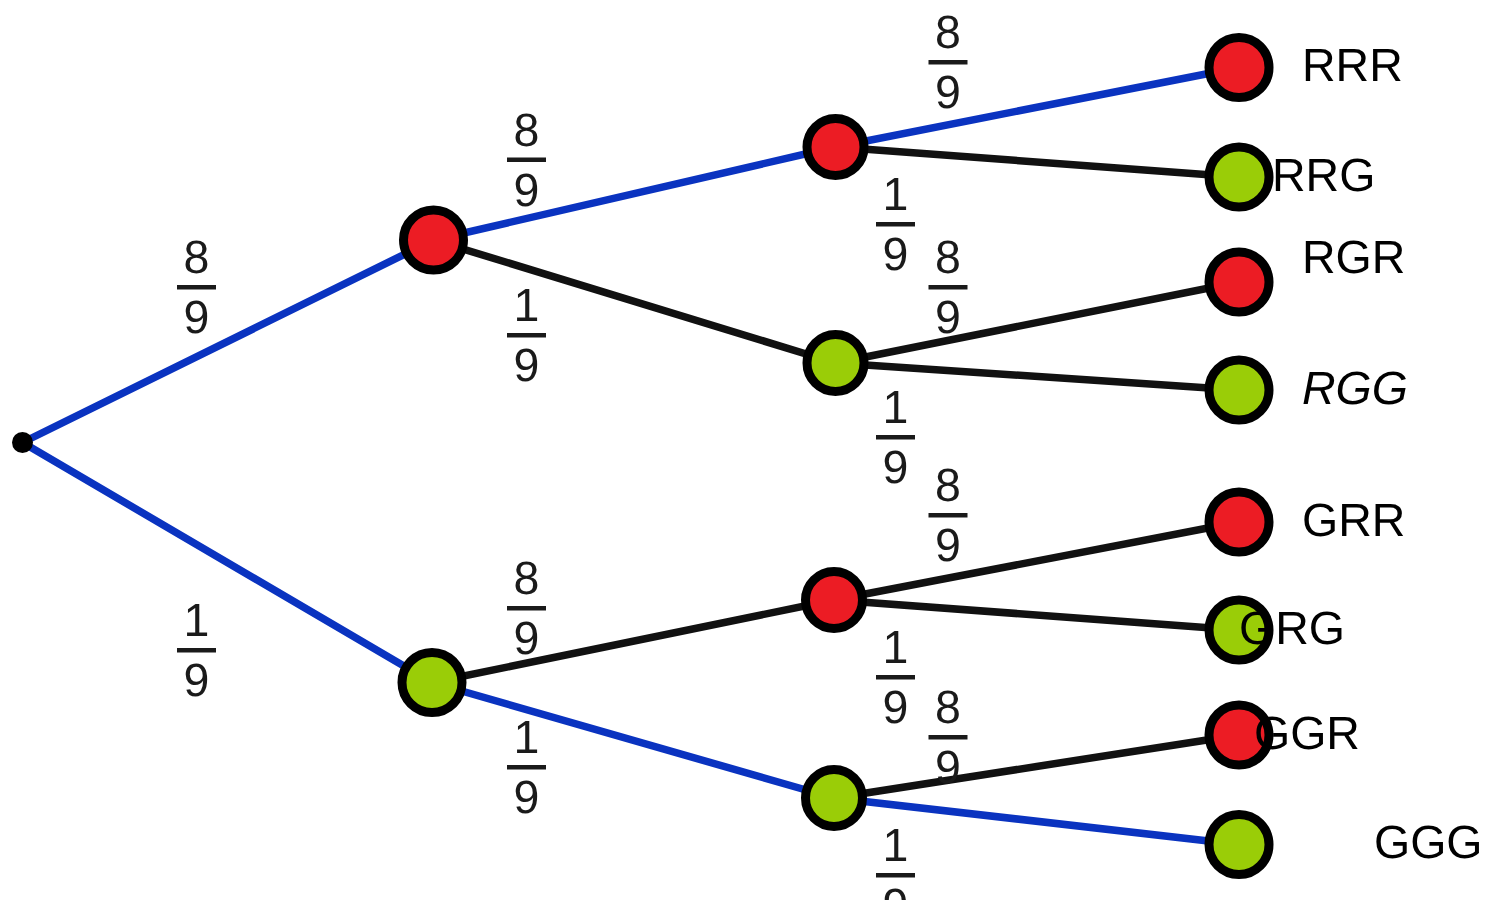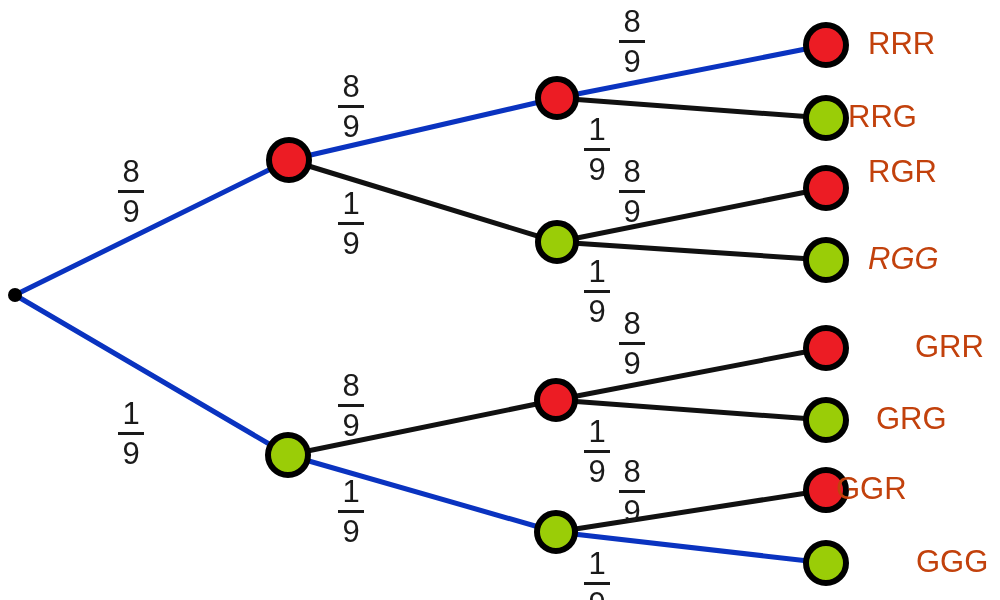--- a/index.html
+++ b/index.html
@@ -52,21 +52,21 @@
     margin: 2px auto 3px auto;
     width: 26px;
   }
   .frac .den {
     display: block;
     font-size: 31px;
   }
   .leaf-label {
     position: absolute;
     font-size: 31px;
-    color: #c2410c;
+    color: #000000;
     font-family: "Liberation Sans", sans-serif;
     white-space: nowrap;
     user-select: none;
   }
 </style>
 </head>
 <body>
 
 <div id="canvas">
   <svg id="tree" viewBox="0 0 1000 600" xmlns="http://www.w3.org/2000/svg">
@@ -174,18 +174,18 @@
         <span class="num">1</span>
         <span class="bar"></span>
         <span class="den">9</span>
       </div>
     </div>
   <div id="leaf-label-layer">
       <div class="leaf-label" style="left: 868px; top: 26px;">RRR</div>
       <div class="leaf-label" style="left: 848px; top: 99px;">RRG</div>
       <div class="leaf-label" style="left: 868px; top: 154px;">RGR</div>
       <div class="leaf-label" style="left: 868px; top: 241px; font-style: italic;">RGG</div>
-      <div class="leaf-label" style="left: 868px; top: 329px; margin-left: 47px;">GRR</div>
-      <div class="leaf-label" style="left: 876px; top: 401px; text-align: center;">GRG</div>
+      <div class="leaf-label" style="left: 868px; top: 329px;">GRR</div>
+      <div class="leaf-label" style="left: 826px; top: 401px; text-align: center;">GRG</div>
       <div class="leaf-label" style="left: 836px; top: 471px;">GGR</div>
       <div class="leaf-label" style="left: 916px; top: 544px;">GGG</div>
     </div>
 </div>
 
 </body></html>

